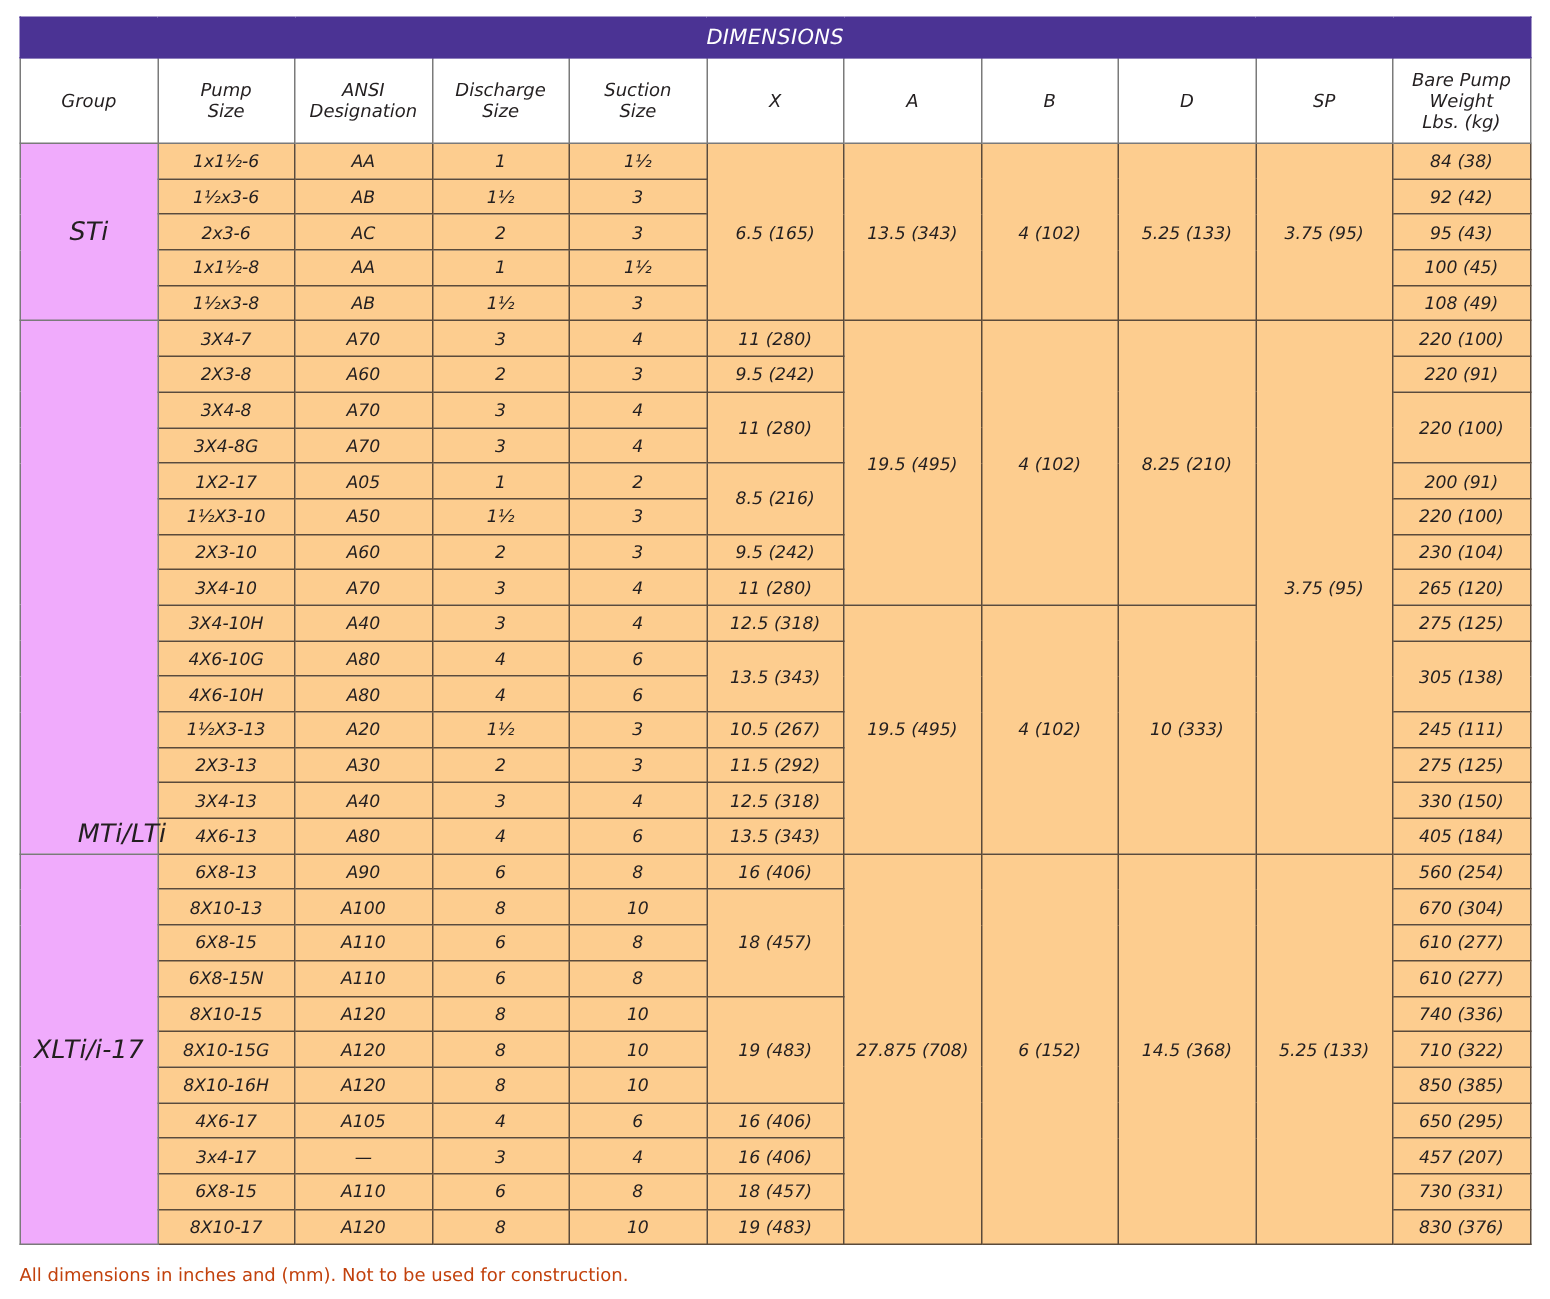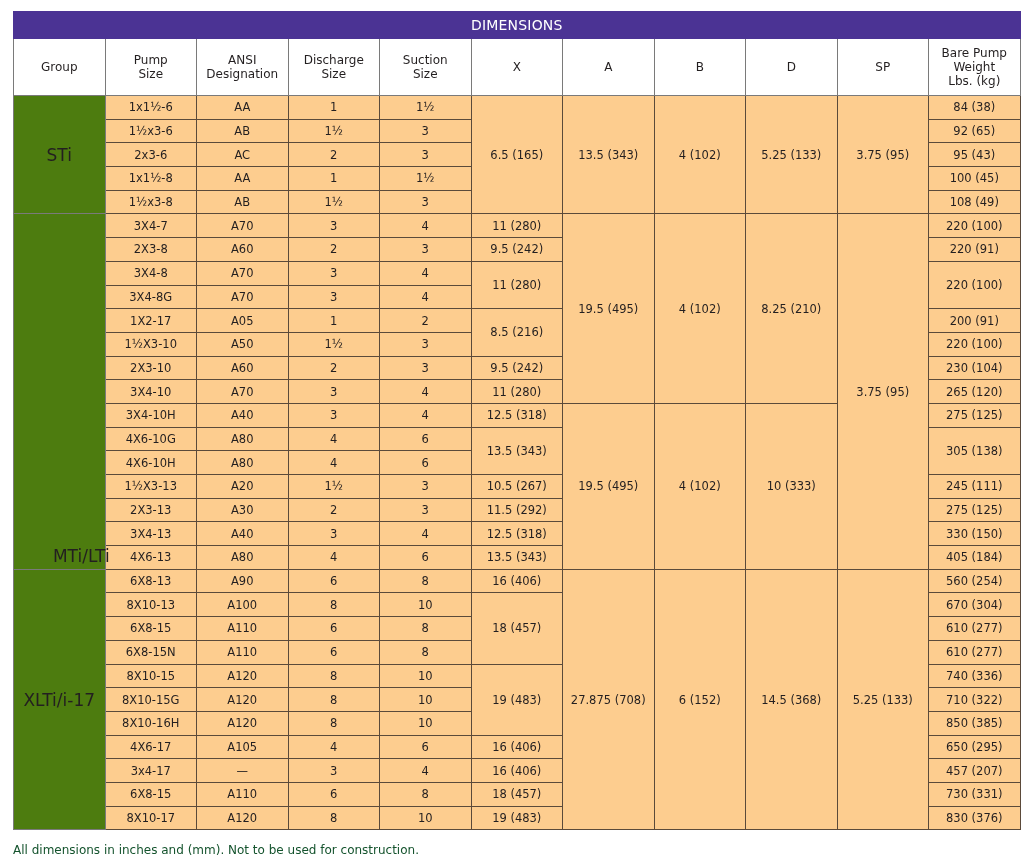--- a/index.html
+++ b/index.html
@@ -1,25 +1,25 @@
 <!DOCTYPE html>
 <html><head>
 <meta charset="utf-8">
 <style>
   html, body { margin: 0; padding: 0; background: #ffffff; }
   body { width: 1033px; height: 866px; position: relative; font-family: "DejaVu Sans", sans-serif; color: #231f20; overflow: hidden; }
   #wrap { position: absolute; left: 13px; top: 11px; width: 1007px; }
-  table { border-collapse: collapse; width: 1007px; table-layout: fixed; }
+  table { border-collapse: collapse; width: 1007px; table-layout: fixed; font-style: italic; }
   col.c { width: 91.5px; }
   .title-row td { background: #4b3394; color: #ffffff; font-size: 14px; text-align: center; height: 26px; padding: 0; border: 1px solid #4b3394; letter-spacing: 0.2px; }
   .head-row th { background: #ffffff; font-weight: normal; font-size: 12px; line-height: 14px; height: 56px; padding: 0 2px; border: 1px solid #7a7a7a; text-align: center; vertical-align: middle; }
   td.cell { background: #fdcd8f; font-size: 11.5px; text-align: center; height: 22.7px; padding: 0; border: 1px solid #5b4a3a; white-space: nowrap; vertical-align: middle; }
-  td.group { background: #4d7c0f; font-size: 17px; text-align: center; border: 1px solid #7a7a7a; vertical-align: middle; }
+  td.group { background: #f0abfc; font-size: 17px; text-align: center; border: 1px solid #7a7a7a; vertical-align: middle; }
   td.group.mti { vertical-align: bottom; padding-bottom: 3px; }
-  .note { position: absolute; left: 13px; top: 843px; font-size: 12px; color: #14532d; }
+  .note { position: absolute; left: 13px; top: 843px; font-size: 12px; color: #c2410c; }
 </style>
 </head>
 <body>
 
 <div id="wrap">
 <table>
   <colgroup>
     <col class="c">
         <col class="c">
         <col class="c">
@@ -61,21 +61,21 @@
     <td class="cell" rowspan="5">4 (102)</td>
     <td class="cell" rowspan="5">5.25 (133)</td>
     <td class="cell" rowspan="5">3.75 (95)</td>
     <td class="cell">84 (38)</td>
   </tr>
   <tr>
     <td class="cell">1½x3-6</td>
     <td class="cell">AB</td>
     <td class="cell">1½</td>
     <td class="cell">3</td>
-    <td class="cell">92 (65)</td>
+    <td class="cell">92 (42)</td>
   </tr>
   <tr>
     <td class="cell">2x3-6</td>
     <td class="cell">AC</td>
     <td class="cell">2</td>
     <td class="cell">3</td>
     <td class="cell">95 (43)</td>
   </tr>
   <tr>
     <td class="cell">1x1½-8</td>

